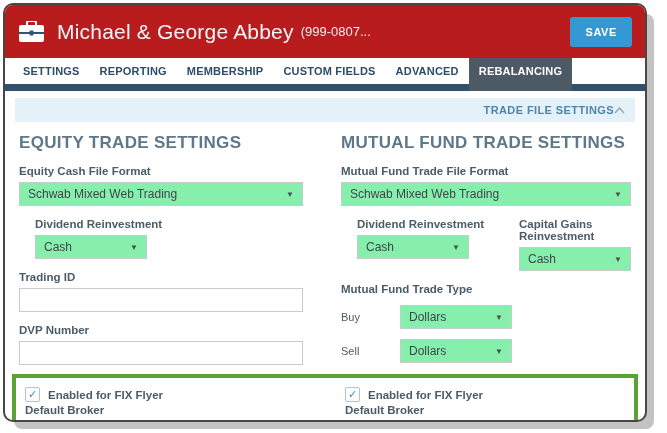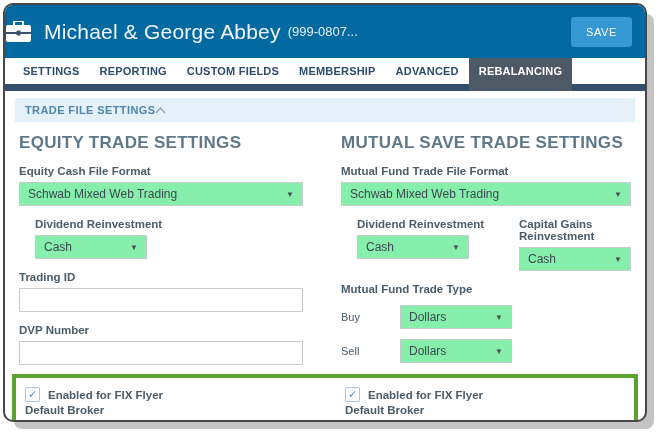--- a/index.html
+++ b/index.html
@@ -7,43 +7,43 @@
   body { position:relative; overflow:hidden; }
 
   .frame {
     position:absolute; left:3px; top:3px; width:644px; height:419px;
     background:#fff; border:2px solid #474747; border-radius:10px;
     box-shadow:9px 9px 0 -2px #c3c3c3;
     overflow:hidden;
   }
 
   
-  .header { height:53px; background:#0369a1; display:flex; align-items:center; padding:0 13px 0 0; }
+  .header { height:53px; background:#b91c1c; display:flex; align-items:center; padding:0 13px 0 13px; }
   .briefcase { flex:0 0 auto; margin-right:12px; display:flex; }
   .title { color:#f2f6fa; font-size:21px; letter-spacing:0.2px; white-space:nowrap; }
   .acct  { color:#e8eef4; font-size:13px; margin-left:7px; white-space:nowrap; }
   .save-btn {
     margin-left:auto; background:#3598d2; color:#fff; border:none; cursor:pointer;
-    font-family:inherit; font-size:11px; font-weight:normal; letter-spacing:0.6px;
+    font-family:inherit; font-size:11px; font-weight:bold; letter-spacing:0.6px;
     padding:9px 15px; border-radius:3px;
   }
 
   
   .tabbar { position:relative; height:33px; background:#fff; display:flex; padding-left:8px; }
   .navy-strip { position:absolute; left:0; right:0; bottom:0; height:7px; background:#32506c; }
   .tab {
     position:relative; z-index:1; padding:7px 10px 0; height:34px;
     font-size:11px; font-weight:bold; color:#2d4c6b; letter-spacing:0.2px; cursor:pointer; white-space:nowrap;
   }
   .tab.active { background:#4d5a66; color:#ffffff; height:33px; }
 
   
   .section-bar {
     margin:7px 10px 0; height:24px; background:#e4f1f9;
-    display:flex; align-items:center; justify-content:flex-start; padding:0 10px;
+    display:flex; align-items:center; justify-content:flex-end; padding:0 10px;
   }
   .section-title { font-size:11px; font-weight:bold; color:#4e86ab; letter-spacing:0.4px; }
   .collapse { display:flex; align-items:center; cursor:pointer; }
 
   
   .content { padding:2px 14px 0; }
   .cols { display:grid; grid-template-columns:1fr 1fr; column-gap:38px; }
 
   .col-heading { font-size:17px; font-weight:bold; color:#5e7889; letter-spacing:0.3px; margin-top:9px; }
   .lbl { font-size:11.5px; font-weight:bold; color:#4b5c69; margin-top:12px; margin-bottom:5px; }
@@ -101,22 +101,22 @@
     </span>
     <span class="title">Michael &amp; George Abbey</span>
     <span class="acct">(999-0807...</span>
     <button class="save-btn">SAVE</button>
   </div>
 
   <div class="tabbar">
     <div class="navy-strip"></div>
     <div class="tab">SETTINGS</div>
     <div class="tab">REPORTING</div>
+    <div class="tab">MEMBERSHIP</div>
     <div class="tab">CUSTOM FIELDS</div>
-    <div class="tab">MEMBERSHIP</div>
     <div class="tab">ADVANCED</div>
     <div class="tab active">REBALANCING</div>
   </div>
 
   <div class="section-bar">
     <span class="section-title">TRADE FILE SETTINGS</span>
     <span class="collapse">
       <svg width="11" height="7" viewBox="0 0 11 7">
           <polyline points="1,6 5.5,1 10,6" fill="none" stroke="#9aa7b0" stroke-width="1.5"></polyline>
         </svg>
@@ -144,21 +144,21 @@
         </div>
 
         <div class="lbl">Trading ID</div>
         <input class="txt" type="text" value="" style="">
 
         <div class="lbl">DVP Number</div>
         <input class="txt" type="text" value="" style="">
       </div>
 
       <div>
-        <div class="col-heading">MUTUAL SAVE TRADE SETTINGS</div>
+        <div class="col-heading">MUTUAL FUND TRADE SETTINGS</div>
 
         <div class="lbl">Mutual Fund Trade File Format</div>
         <div class="dd wide">
           <span>Schwab Mixed Web Trading</span>
           <span class="caret">▼</span>
         </div>
 
         <div class="sub-row">
           <div class="sub-col-1">
             <div class="lbl">Dividend Reinvestment</div>

